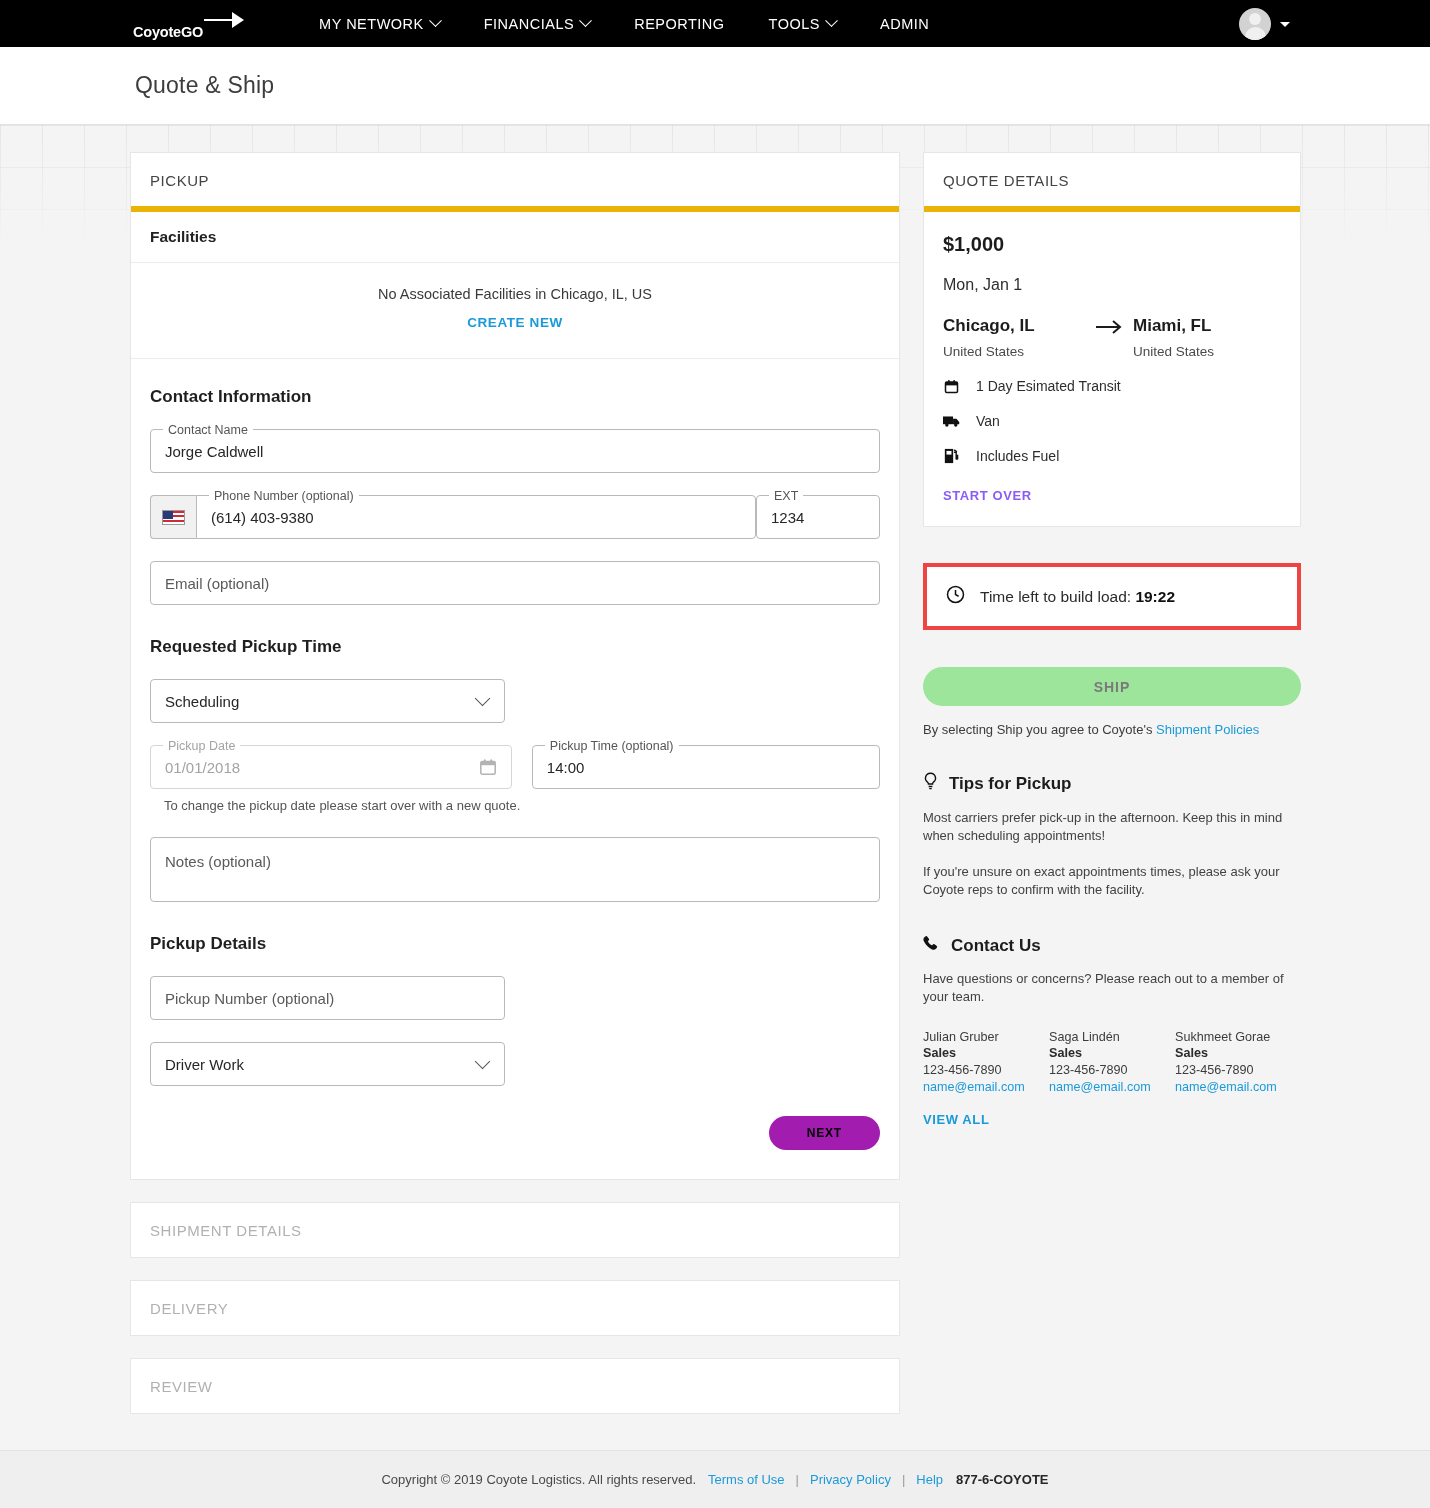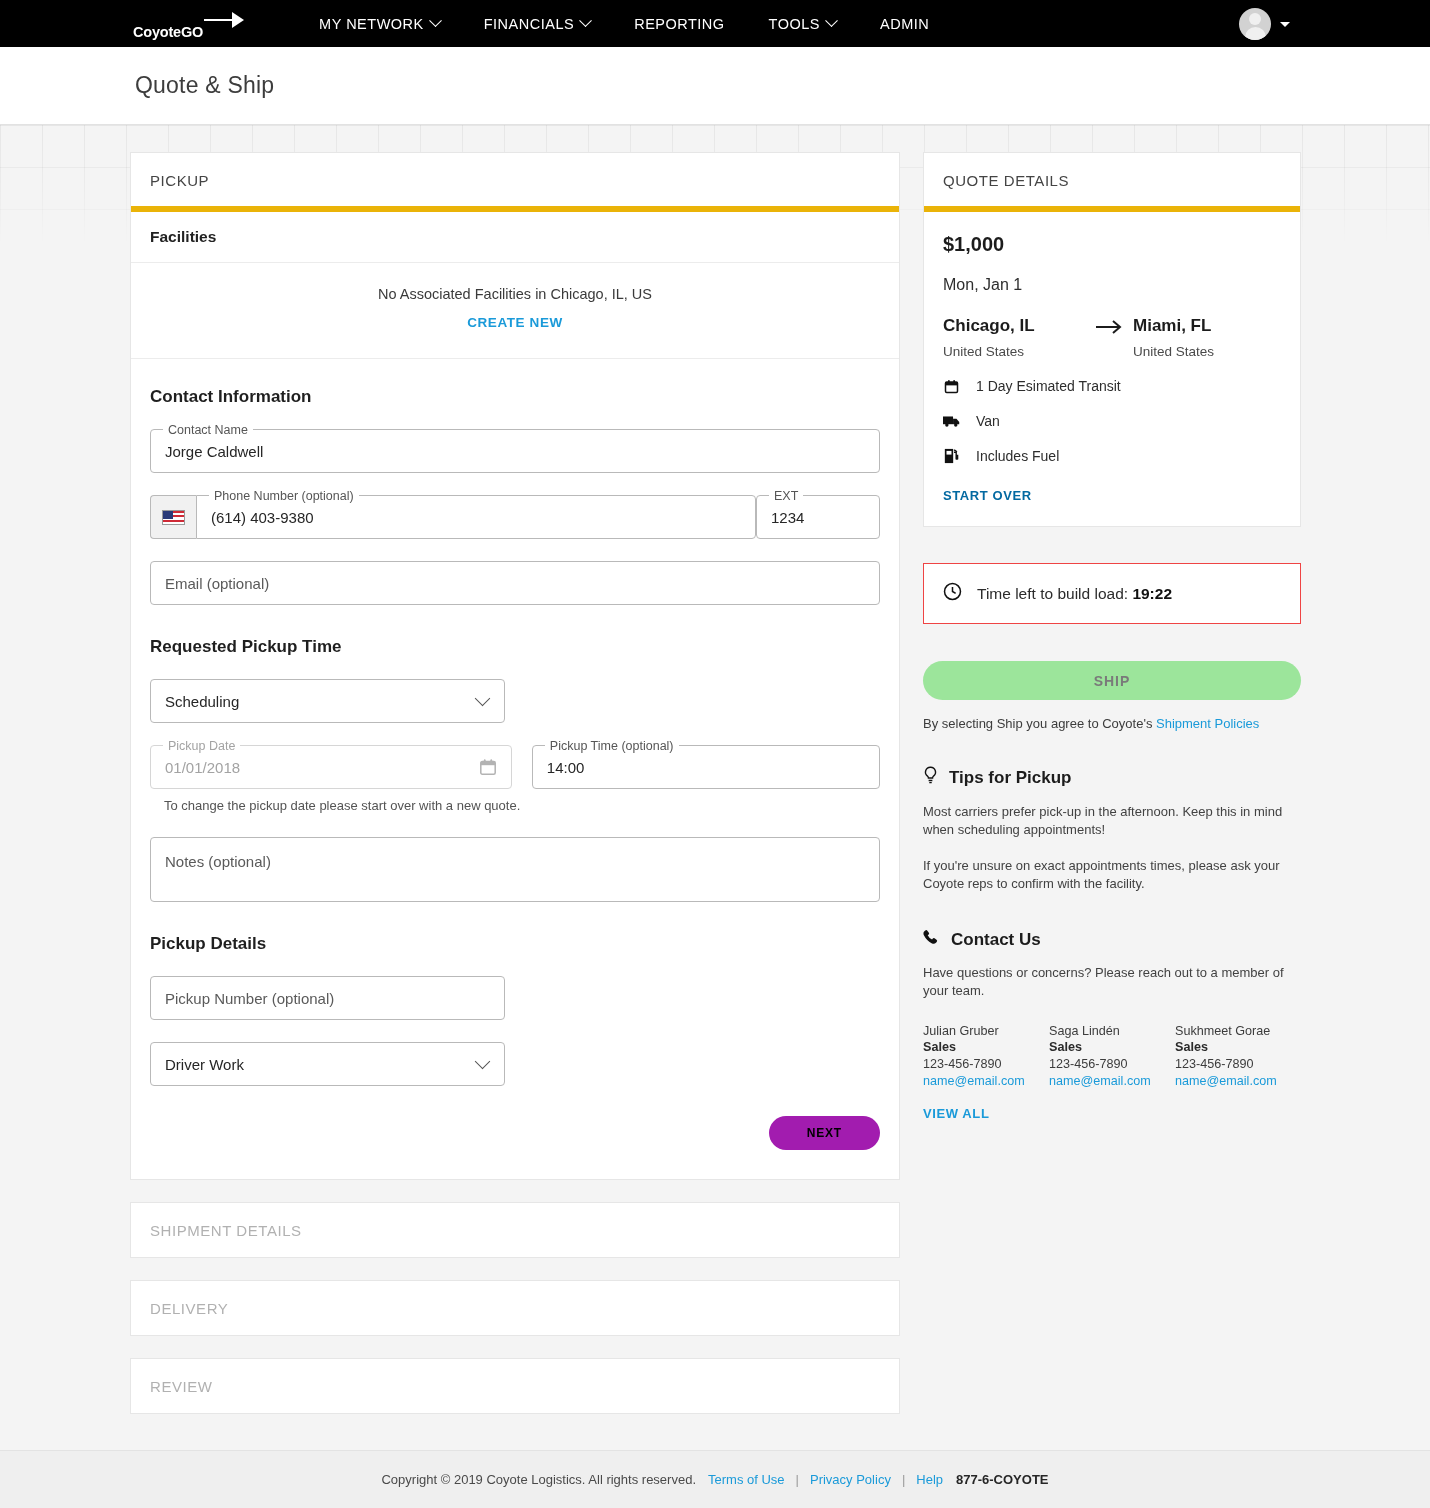--- a/index.html
+++ b/index.html
@@ -192,26 +192,26 @@
   .lane{ width:146px; }
   .lane .city{ font-size:17px; font-weight:bold; color:#1c1c1c; }
   .lane .country{ font-size:13.5px; color:#4a4a4a; margin-top:8px; }
   .lane-arrow{ width:44px; padding-top:3px; display:flex; justify-content:center; }
   .qd-line{
     display:flex; align-items:center; gap:16px; margin-top:19px;
     font-size:14px; color:#2d2d2d;
   }
   .qd-line .ico{ width:17px; display:flex; justify-content:center; flex:none; }
   .startover{
-    display:inline-block; margin-top:24px; color:#0369a1; font-weight:bold;
+    display:inline-block; margin-top:24px; color:#8b5cf6; font-weight:bold;
     font-size:13px; letter-spacing:0.6px; cursor:pointer;text-align:right;
   }
 
   .timercard{
-    background:#fff; border:1px solid #ef4444; margin-top:36px;
+    background:#fff; border:4px solid #ef4444; margin-top:36px;
     padding:18px 19px; display:flex; align-items:center; gap:15px;
   }
   .timertext{ font-size:15.5px; color:#2b2b2b; }
   .timertext b{ font-weight:bold; color:#111; }
 
   .btn-ship{
     display:block; width:100%; margin-top:37px; height:39px;
     background:#9ce59b; color:#7a7a7a; border:none; border-radius:20px;
     font-weight:bold; font-size:14px; letter-spacing:1px; cursor:not-allowed;
     font-family:"Liberation Sans", sans-serif;

